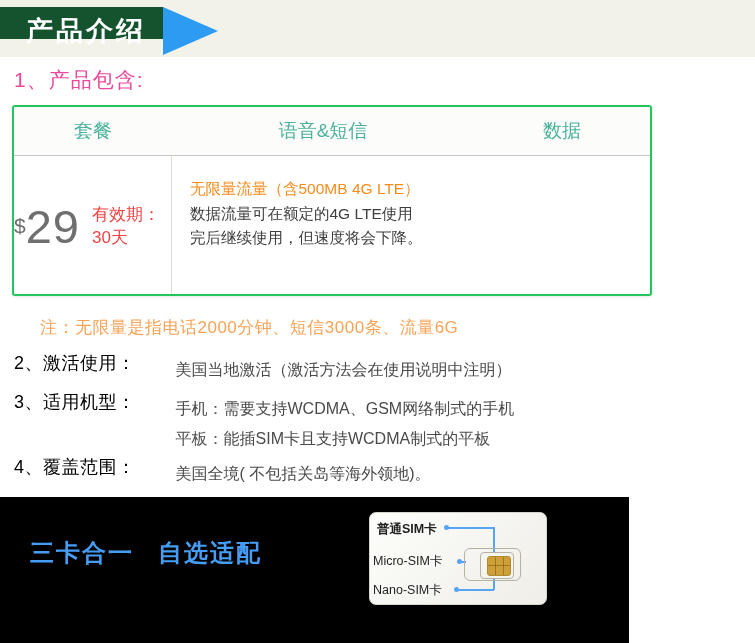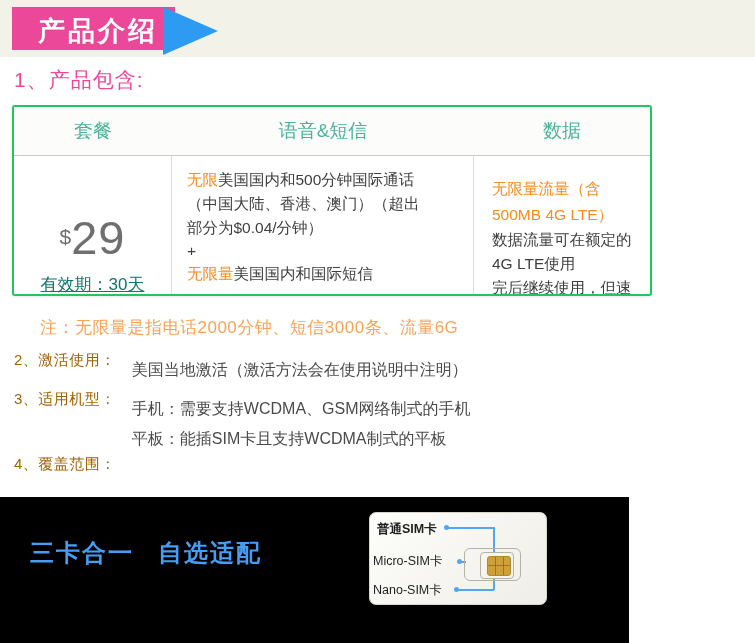--- a/index.html
+++ b/index.html
@@ -1,52 +1,52 @@
 <!DOCTYPE html>
 <html><head>
 <meta charset="utf-8">
 <style>
   * { margin:0; padding:0; box-sizing:border-box; }
   body { background:#fff; font-family:"Liberation Sans","DejaVu Sans",sans-serif; }
   .page { position:relative; width:755px; height:643px; background:#ffffff; overflow:hidden; }
 
   
   .top-band { position:absolute; left:0; top:0; width:755px; height:57px; background:#f3f2e9; }
-  .ribbon { position:absolute; left:12px; top:7px; width:163px; height:43px; background:#ec4899; }
+  .ribbon { position:absolute; left:0; top:7px; width:163px; height:32px; background:#14532d; }
   .ribbon-text { display:block; line-height:48px; padding-left:26px; font-size:27px; font-weight:bold; color:#ffffff; letter-spacing:3px; }
   .ribbon-arrow { position:absolute; left:163px; top:7px; width:0; height:0;
     border-top:24px solid transparent; border-bottom:24px solid transparent; border-left:55px solid #2e9bf3; }
 
   .h1 { position:absolute; left:14px; top:66px; font-size:21px; color:#ec4899; letter-spacing:1px; }
 
   
   .card { position:absolute; left:12px; top:105px; width:640px; height:191px; background:#ffffff;
     border:2px solid #22c55e; border-radius:3px; box-shadow:0 1px 3px rgba(0,0,0,.10); overflow:hidden; }
   .thead { display:flex; height:49px; background:#fcfcfa; border-bottom:1px solid #c9c9c7; }
   .th { display:flex; align-items:center; justify-content:center; font-size:19px; color:#4ab19a; }
   .th1 { width:158px; } .th2 { width:302px; } .th3 { flex:1; }
   .tbody { display:flex; height:140px; }
   .td { position:relative; }
-  .td1 { width:158px; border-right:1px solid #deddd9; display:flex; flex-direction:column; align-items:center; justify-content:flex-end; gap:12px; }
+  .td1 { width:158px; border-right:1px solid #deddd9; display:flex; flex-direction:row; align-items:center; justify-content:flex-end; gap:12px; }
   .td2 { width:302px; border-right:1px solid #deddd9; padding:12px 10px 0 15px; }
   .td3 { flex:1; padding:20px 10px 0 18px; }
   .price { color:#6f6f6f; line-height:1; }
   .price .cur { font-size:21px; vertical-align:10px; }
   .price .val { font-size:47px; font-weight:500; letter-spacing:1px; }
-  .validity { font-size:17px; color:#0f766e;text-decoration:underline; }
+  .validity { font-size:17px; color:#ef4444; }
   .cell-text { font-size:15.5px; color:#3e3e3e; line-height:24px; white-space:pre-line; }
   .orange { color:#f88b1c; }
   .plus-line { font-size:15.5px; color:#3e3e3e; line-height:22px; }
   .data-hl { font-size:15.5px; line-height:26px; }
 
   .note { position:absolute; left:40px; top:316px; font-size:17px; color:#f9a357; letter-spacing:0.5px; }
 
   
   .item { position:absolute; left:14px; display:flex; align-items:flex-start; }
-  .item-h { font-size:15px; color:#a16207; letter-spacing:0.5px; white-space:nowrap; margin-right:4px; }
+  .item-h { font-size:18px; color:#000000; letter-spacing:0.5px; white-space:nowrap; margin-right:28px; }
   .item-lines { padding-top:4px;margin-left:12px; }
   .item-line { font-size:16px; color:#4a4a4a; line-height:30px; white-space:nowrap; }
   .item2 { top:351px; } .item3 { top:390px; } .item4 { top:455px; }
 
   
   .footer { position:absolute; left:0; top:497px; width:629px; height:146px; background:#000000; }
   .slogan { position:absolute; left:30px; top:40px; font-size:24px; font-weight:600; color:#459df5; letter-spacing:2px; }
   .slogan .s2 { margin-left:24px; }
 
   .sim-card { position:absolute; left:369px; top:512px; width:178px; height:93px;
@@ -85,27 +85,20 @@
       <div class="th th2">语音&amp;短信</div>
       <div class="th th3">数据</div>
     </div>
     <div class="tbody">
       <div class="td td1">
         <div class="price">
           <span class="cur">$</span><span class="val">29</span>
         </div>
         <div class="validity">有效期：30天</div>
       </div>
-      <div class="td td2">
-        <div class="cell-text"><span class="orange">无限</span><span>美国国内和500分钟国际通话
-（中国大陆、香港、澳门）（超出
-部分为$0.04/分钟）</span></div>
-        <div class="plus-line">+</div>
-        <div class="cell-text"><span class="orange">无限量</span><span>美国国内和国际短信</span></div>
-      </div>
       <div class="td td3">
         <div class="cell-text data-hl orange">无限量流量（含500MB 4G LTE）</div>
         <div class="cell-text">数据流量可在额定的4G LTE使用
 完后继续使用，但速度将会下降。</div>
       </div>
     </div>
   </div>
 
   <div class="note">注：无限量是指电话2000分钟、短信3000条、流量6G</div>
 
@@ -119,20 +112,23 @@
   <div class="item item3">
     <span class="item-h">3、适用机型：</span>
     <div class="item-lines">
       <div class="item-line">手机：需要支持WCDMA、GSM网络制式的手机</div>
       <div class="item-line">平板：能插SIM卡且支持WCDMA制式的平板</div>
     </div>
   </div>
 
   <div class="item item4">
     <span class="item-h">4、覆盖范围：</span>
+    <div class="item-lines">
+      <div class="item-line">美国全境( 不包括关岛等海外领地)。</div>
+    </div>
   </div>
 
   <div class="footer">
     <div class="slogan">
       <span>三卡合一</span><span class="s2">自选适配</span>
     </div>
   </div>
 
   <div class="sim-card">
     <span class="sim-label sl1">普通SIM卡</span>

